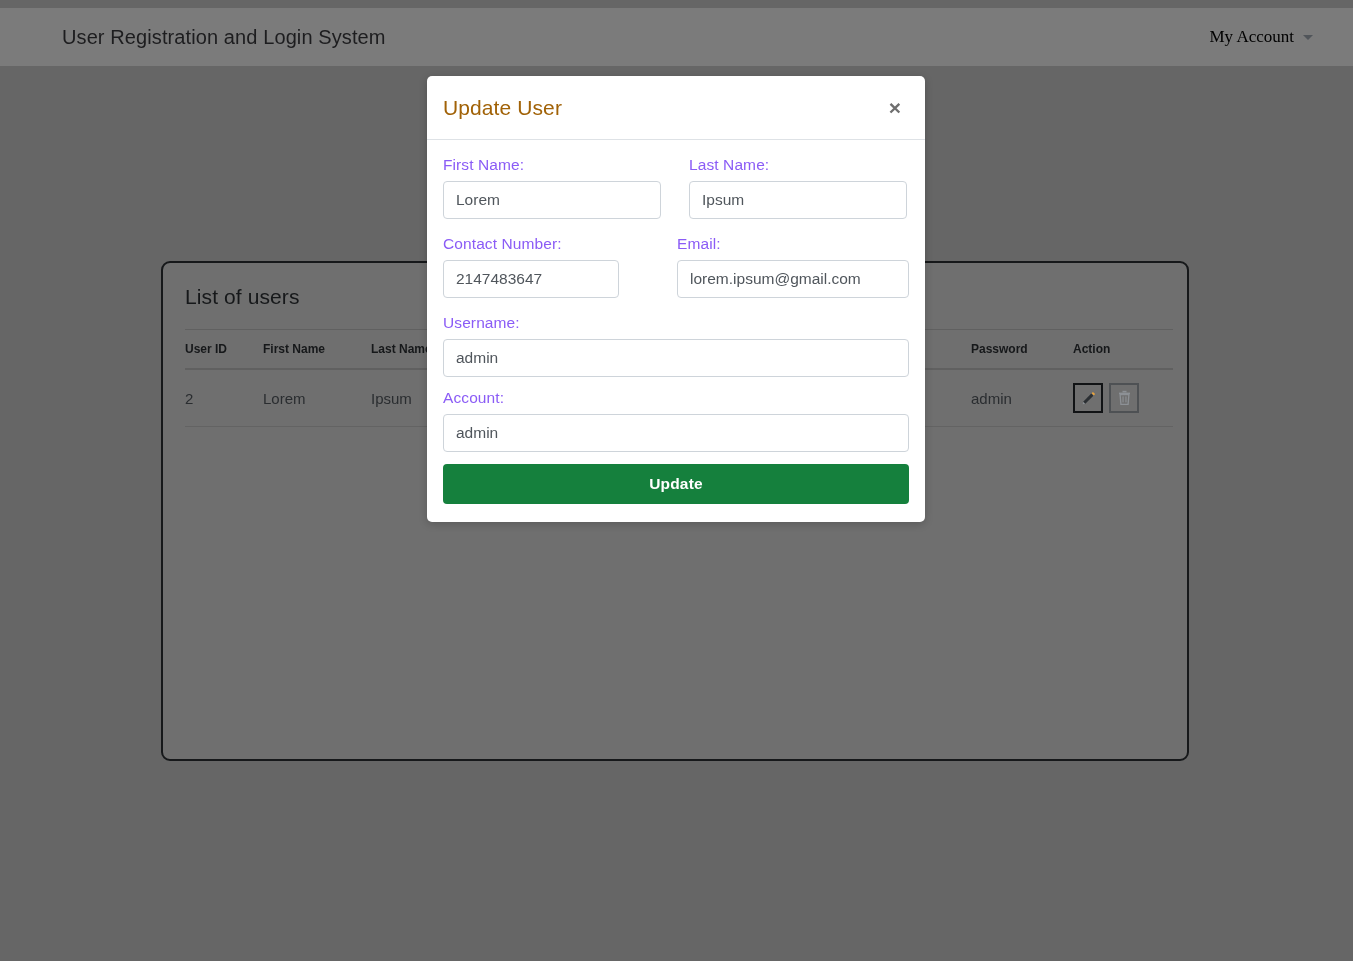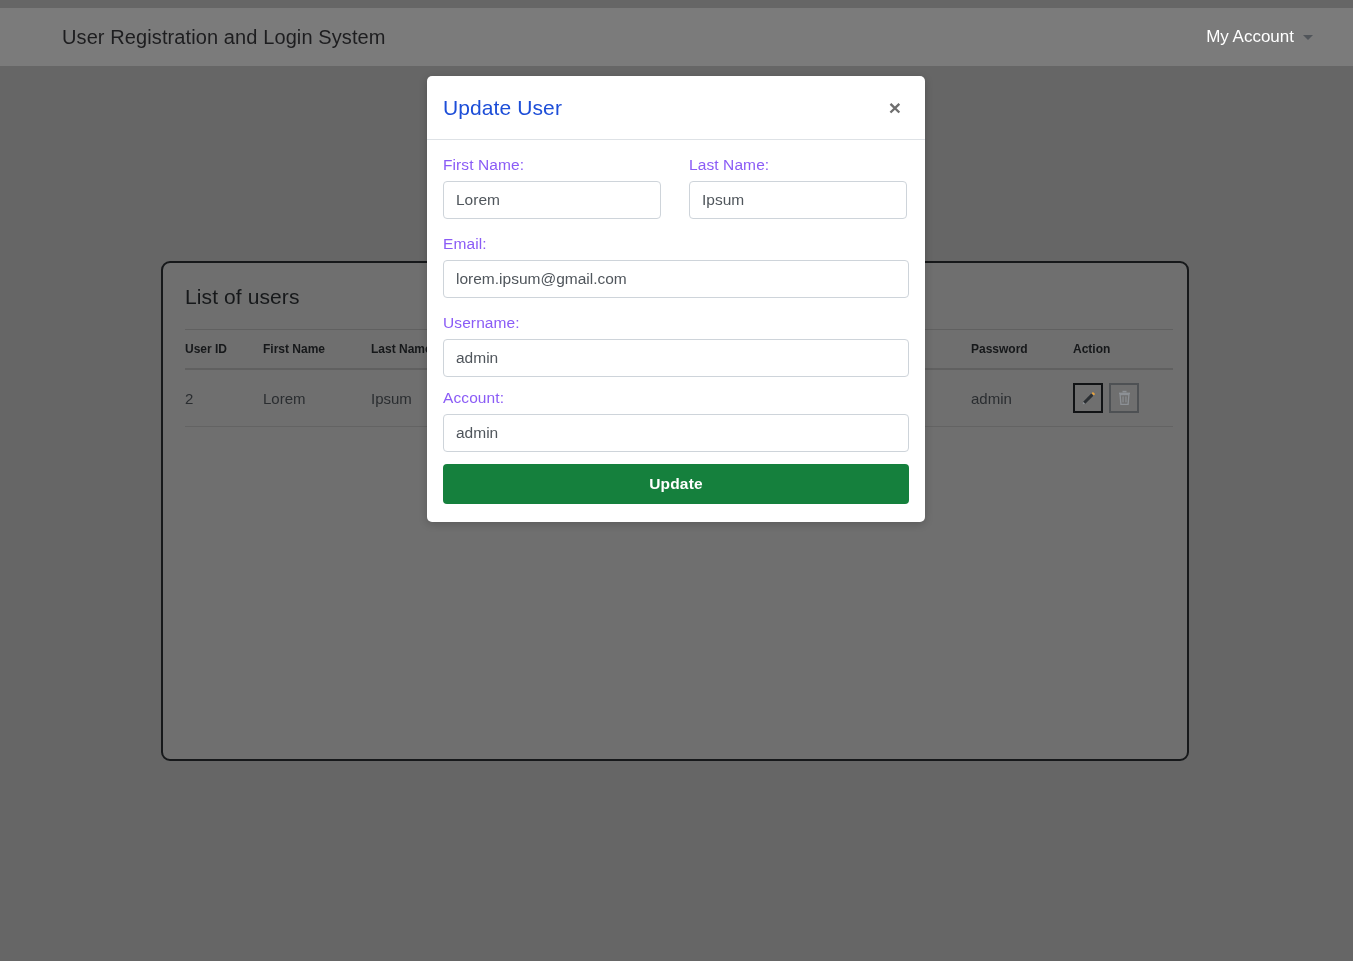--- a/index.html
+++ b/index.html
@@ -34,23 +34,24 @@
     font-size: 20px;
     color: #1d1d1f;
     letter-spacing: 0.1px;
     white-space: nowrap;
   }
   .navbar-account {
     display: flex;
     align-items: center;
     gap: 9px;
     font-size: 17px;
-    color: #ffffff;
+    color: #000000;
     white-space: nowrap;
     cursor: pointer;
+    font-family: Liberation Serif, serif;
   }
   .caret-down {
     width: 0; height: 0;
     border-left: 5px solid transparent;
     border-right: 5px solid transparent;
     border-top: 5px solid #51555a;
     display: inline-block;
   }
 
   
@@ -147,21 +148,21 @@
   .modal-header {
     position: relative;
     height: 64px;
     border-bottom: 1px solid #dee2e6;
     display: flex;
     align-items: center;
     padding: 0 16px 0 16px;
   }
   .modal-title {
     font-size: 21px;
-    color: #1d4ed8;
+    color: #a16207;
     letter-spacing: 0.1px;
   }
   .modal-close {
     position: absolute;
     right: 17px;
     top: 18px;
     width: 26px; height: 26px;
     display: flex;
     align-items: center;
     justify-content: center;
@@ -302,20 +303,24 @@
         <label class="form-label">First Name:</label>
         <input class="form-input" type="text" value="Lorem" style="">
       </div>
       <div class="form-group fg-half">
         <label class="form-label">Last Name:</label>
         <input class="form-input" type="text" value="Ipsum" style="">
       </div>
     </div>
 
     <div class="form-row">
+      <div class="form-group fg-contact-col">
+        <label class="form-label">Contact Number:</label>
+        <input class="form-input input-contact" type="text" value="2147483647" style="">
+      </div>
       <div class="form-group fg-email-col">
         <label class="form-label">Email:</label>
         <input class="form-input" type="text" value="lorem.ipsum@gmail.com" style="">
       </div>
     </div>
 
     <div class="form-group fg-full">
       <label class="form-label">Username:</label>
       <input class="form-input" type="text" value="admin" style="">
     </div>

